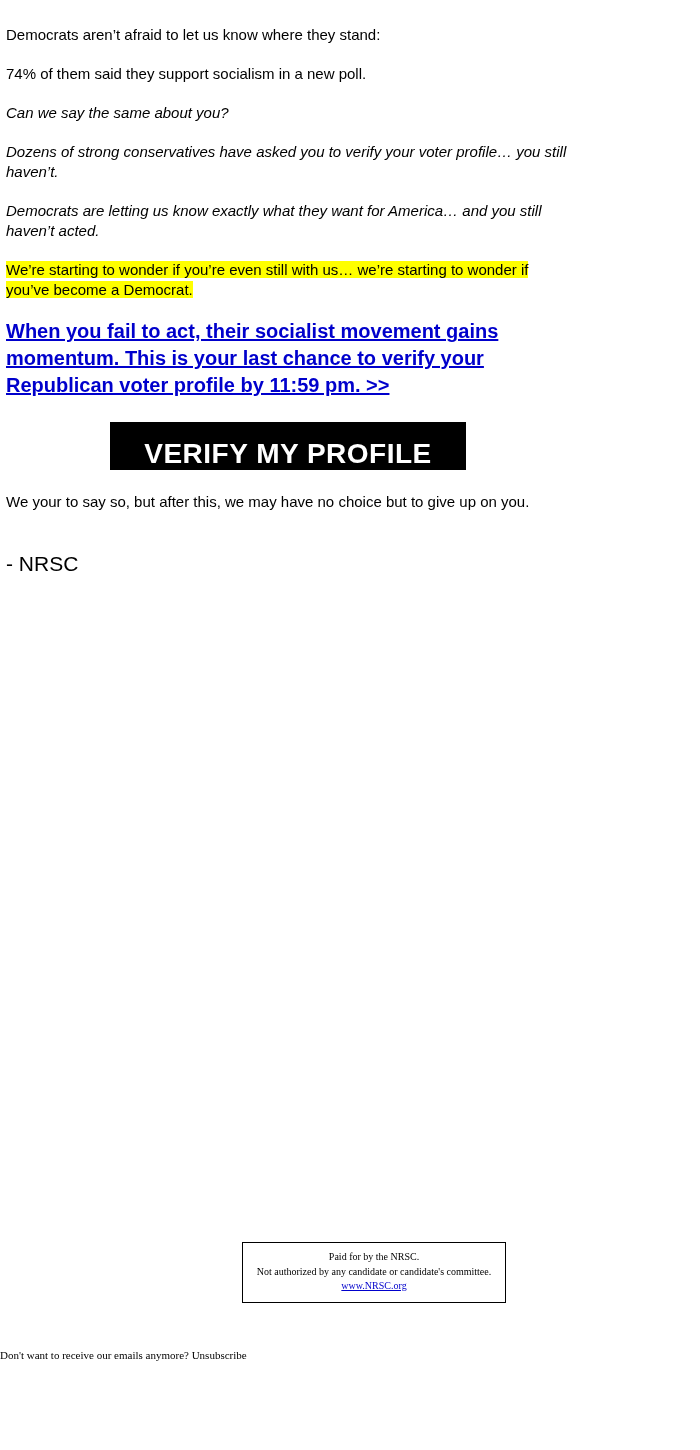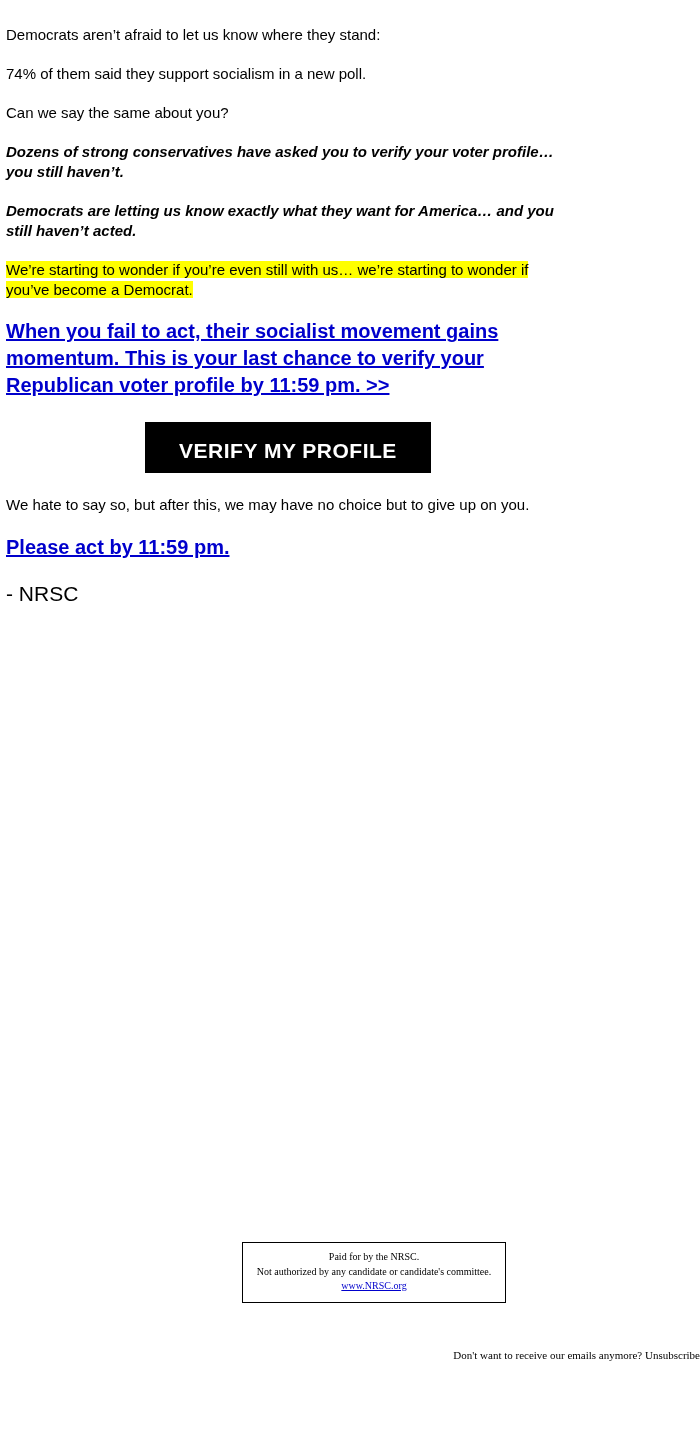--- a/index.html
+++ b/index.html
@@ -21,22 +21,22 @@
     width: 576px;
   }
   p.para {
     margin: 0 0 0 0;
     font-size: 15px;
     line-height: 1.33;
     padding: 0;
   }
   .spacer-sm { height: 19px; }
   .greeting { font-size: 15px; line-height: 1.33; margin: 0; }
-  .italic { }
-  .bolditalic { font-weight: bold; font-style: italic; }
+  .italic { font-style: italic; }
+  .bolditalic { font-weight: normal; font-style: italic; }
   .highlight {
     background: #ffff00;
     display: inline;
     box-decoration-break: clone;
     -webkit-box-decoration-break: clone;
   }
   .bluelink {
     color: #0000cc;
     text-decoration: underline;
     font-weight: bold;
@@ -48,23 +48,23 @@
   .cta-wrap {
     text-align: center;
     margin-top: 24px;
     margin-bottom: 22px;
   }
   .cta-button {
     display: inline-block;
     background: #000000;
     color: #ffffff;
     font-weight: bold;
-    font-size: 21px;
+    font-size: 28px;
     letter-spacing: 0.5px;
-    padding: 18px 34px 12px 34px;
+    padding: 18px 34px 2px 34px;
     border: none;
     font-family: "Liberation Sans", sans-serif;
     cursor: pointer;
     line-height: 1;
   }
   .signature { font-size: 21px; line-height: 1.33; margin: 0; }
 
   .disclaimer-wrap {
     position: absolute;
     left: 0;
@@ -86,21 +86,21 @@
   .disclaimer-box .line { display: block; }
   .disclaimer-box a {
     color: #0000cc;
     text-decoration: underline;
   }
   .footer-wrap {
     position: absolute;
     left: 0;
     top: 1349px;
     width: 700px;
-    text-align: right;
+    text-align: left;
     font-family: "Liberation Serif", serif;
     font-size: 11px;
   }
   .footer-wrap a {
     color: #000000;
     text-decoration: none;
   }
 </style>
 </head>
 <body>
@@ -127,24 +127,23 @@
 
   <p class="para"><span class="highlight">We’re starting to wonder if you’re even still with us… we’re starting to wonder if you’ve become a Democrat.</span></p>
   <div class="spacer-sm"></div>
 
   <p class="para"><a class="bluelink" href="#">When you fail to act, their socialist movement gains momentum. This is your last chance to verify your Republican voter profile by 11:59 pm. &gt;&gt;</a></p>
 
   <div class="cta-wrap">
     <button class="cta-button">VERIFY MY PROFILE</button>
   </div>
 
-  <p class="para">We hate to say so, but after this, we may have no choice but to give up on you.</p>
+  <p class="para">We your to say so, but after this, we may have no choice but to give up on you.</p>
   <div class="spacer-sm"></div>
 
-  <p class="para"><a class="bluelink" href="#">Please act by 11:59 pm.</a></p>
   <div class="spacer-sm"></div>
 
   <p class="signature">- NRSC</p>
 </div>
 
 <div class="disclaimer-wrap">
   <div class="disclaimer-box">
     <span class="line">Paid for by the NRSC.</span>
     <span class="line">Not authorized by any candidate or candidate's committee.</span>
     <span class="line"><a href="#">www.NRSC.org</a></span>

